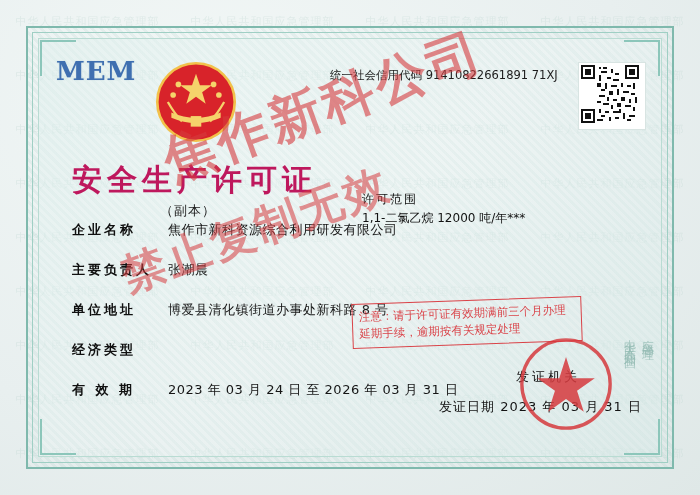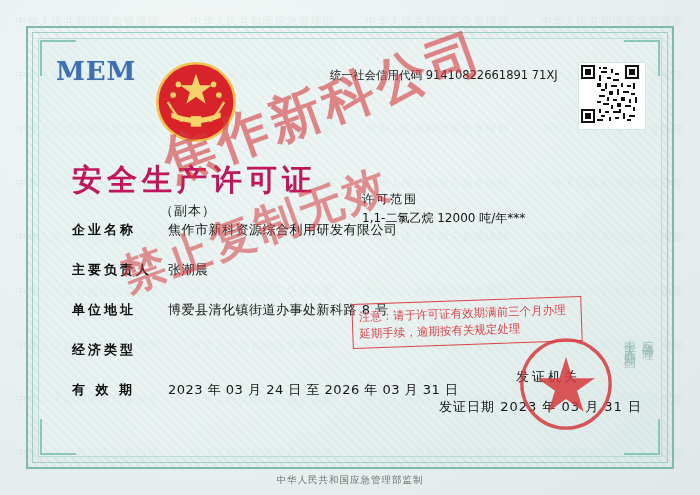--- a/index.html
+++ b/index.html
@@ -518,15 +518,14 @@
   </div>
 
   <div class="warn-stamp">注意：请于许可证有效期满前三个月办理延期手续，逾期按有关规定处理</div>
 
   <div class="diagonal-stamp">焦作新科公司</div>
   <div class="diagonal-stamp-2">禁止复制无效</div>
 
   <div class="side-vertical">应急管理</div>
   <div class="side-vertical-2">中华人民共和国</div>
 
-  <div class="footer">中华人民共和国应急管理部监制</div>
 
 </div>
 
 </body></html>

